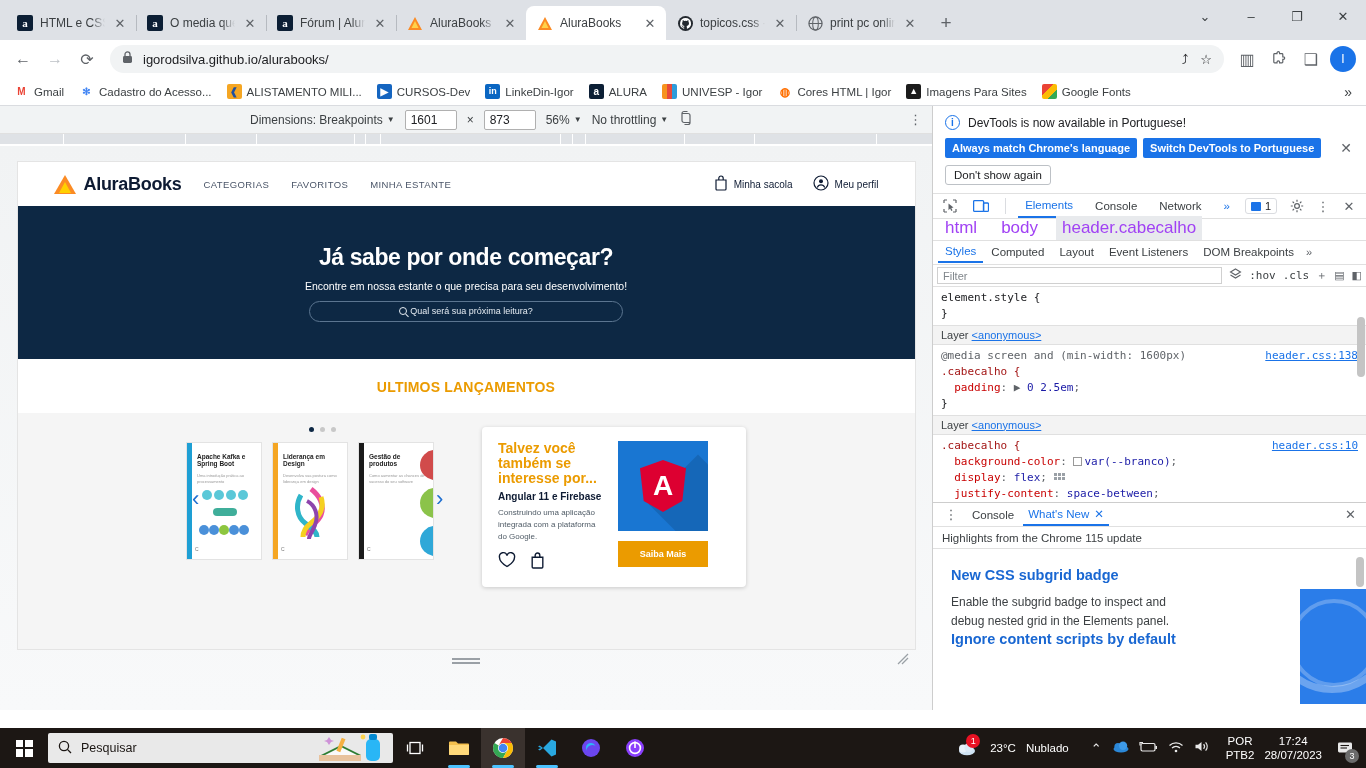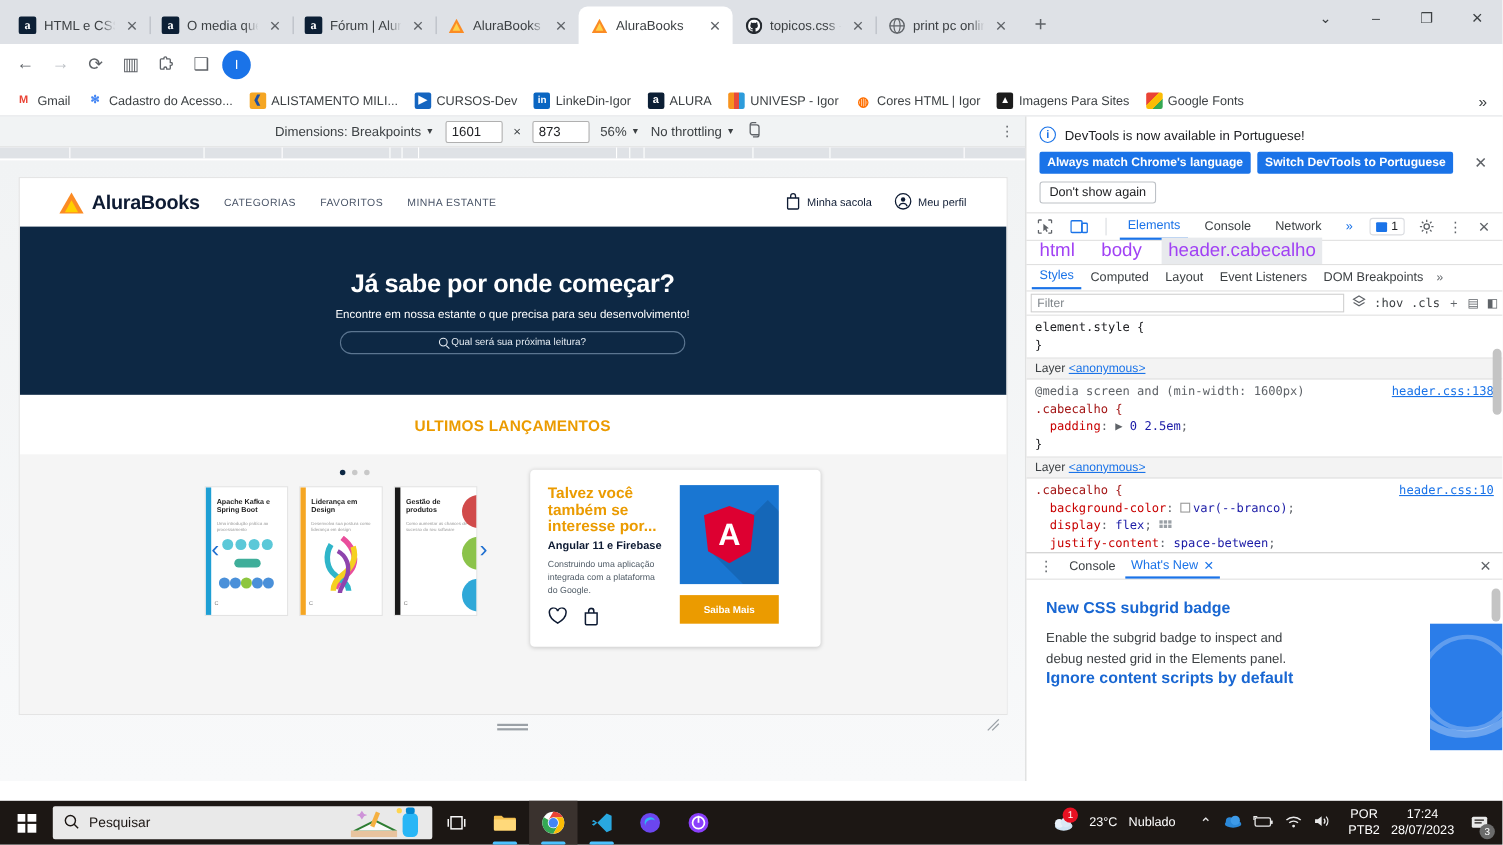--- a/index.html
+++ b/index.html
@@ -376,20 +376,33 @@
       <div>–</div>
       <div>❐</div>
       <div>✕</div>
     </div>
   </div>
 
   <div class="toolbar">
     <div class="tbtn">←</div>
     <div class="tbtn dim">→</div>
     <div class="tbtn">⟳</div>
+    <div class="omnibox">
+      <span>
+        <svg width="11" height="13" viewBox="0 0 11 13">
+            <rect x="1" y="5" width="9" height="7" rx="1.4" fill="#5f6368"></rect>
+            <path d="M3 5V3.4a2.5 2.5 0 0 1 5 0V5" fill="none" stroke="#5f6368" stroke-width="1.3"></path>
+          </svg>
+      </span>
+      <span>igorodsilva.github.io/alurabooks/</span>
+      <span class="omni-right">
+        <span>⤴</span>
+        <span>☆</span>
+      </span>
+    </div>
     <div class="tbtn">▥</div>
     <div class="tbtn">
       <svg width="16" height="16" viewBox="0 0 16 16">
           <path d="M6 2a1.3 1.3 0 0 1 2.6 0v.6H11a.8.8 0 0 1 .8.8v2.4h.6a1.3 1.3 0 0 1 0 2.6h-.6V11a.8.8 0 0 1-.8.8H8.6v-.6a1.3 1.3 0 0 0-2.6 0v.6H3.6A.8.8 0 0 1 2.8 11V3.4a.8.8 0 0 1 .8-.8H6z" fill="none" stroke="#5f6368" stroke-width="1.2"></path>
         </svg>
     </div>
     <div class="tbtn">❑</div>
     <div class="tbtn">
       <span class="avatar-btn">I</span>
     </div>
@@ -756,20 +769,21 @@
       <div class="drawer">
         <div class="drawer-tabs">
           <span class="dt-icon">⋮</span>
           <span class="drawer-tab">Console</span>
           <span class="drawer-tab sel">
             <span>What's New</span>
             <span>✕</span>
           </span>
           <span class="drawer-x">✕</span>
         </div>
+        <div class="wn-sub">Highlights from the Chrome 115 update</div>
         <div class="wn-body">
           <div class="wn-h">New CSS subgrid badge</div>
           <div class="wn-p">Enable the subgrid badge to inspect and debug nested grid in the Elements panel.</div>
           <div class="wn-h" style="">Ignore content scripts by default</div>
           <div class="wn-thumb"></div>
           <div class="sb" style="top:8px;height:30px;right:2px;"></div>
         </div>
       </div>
 
     </div>

